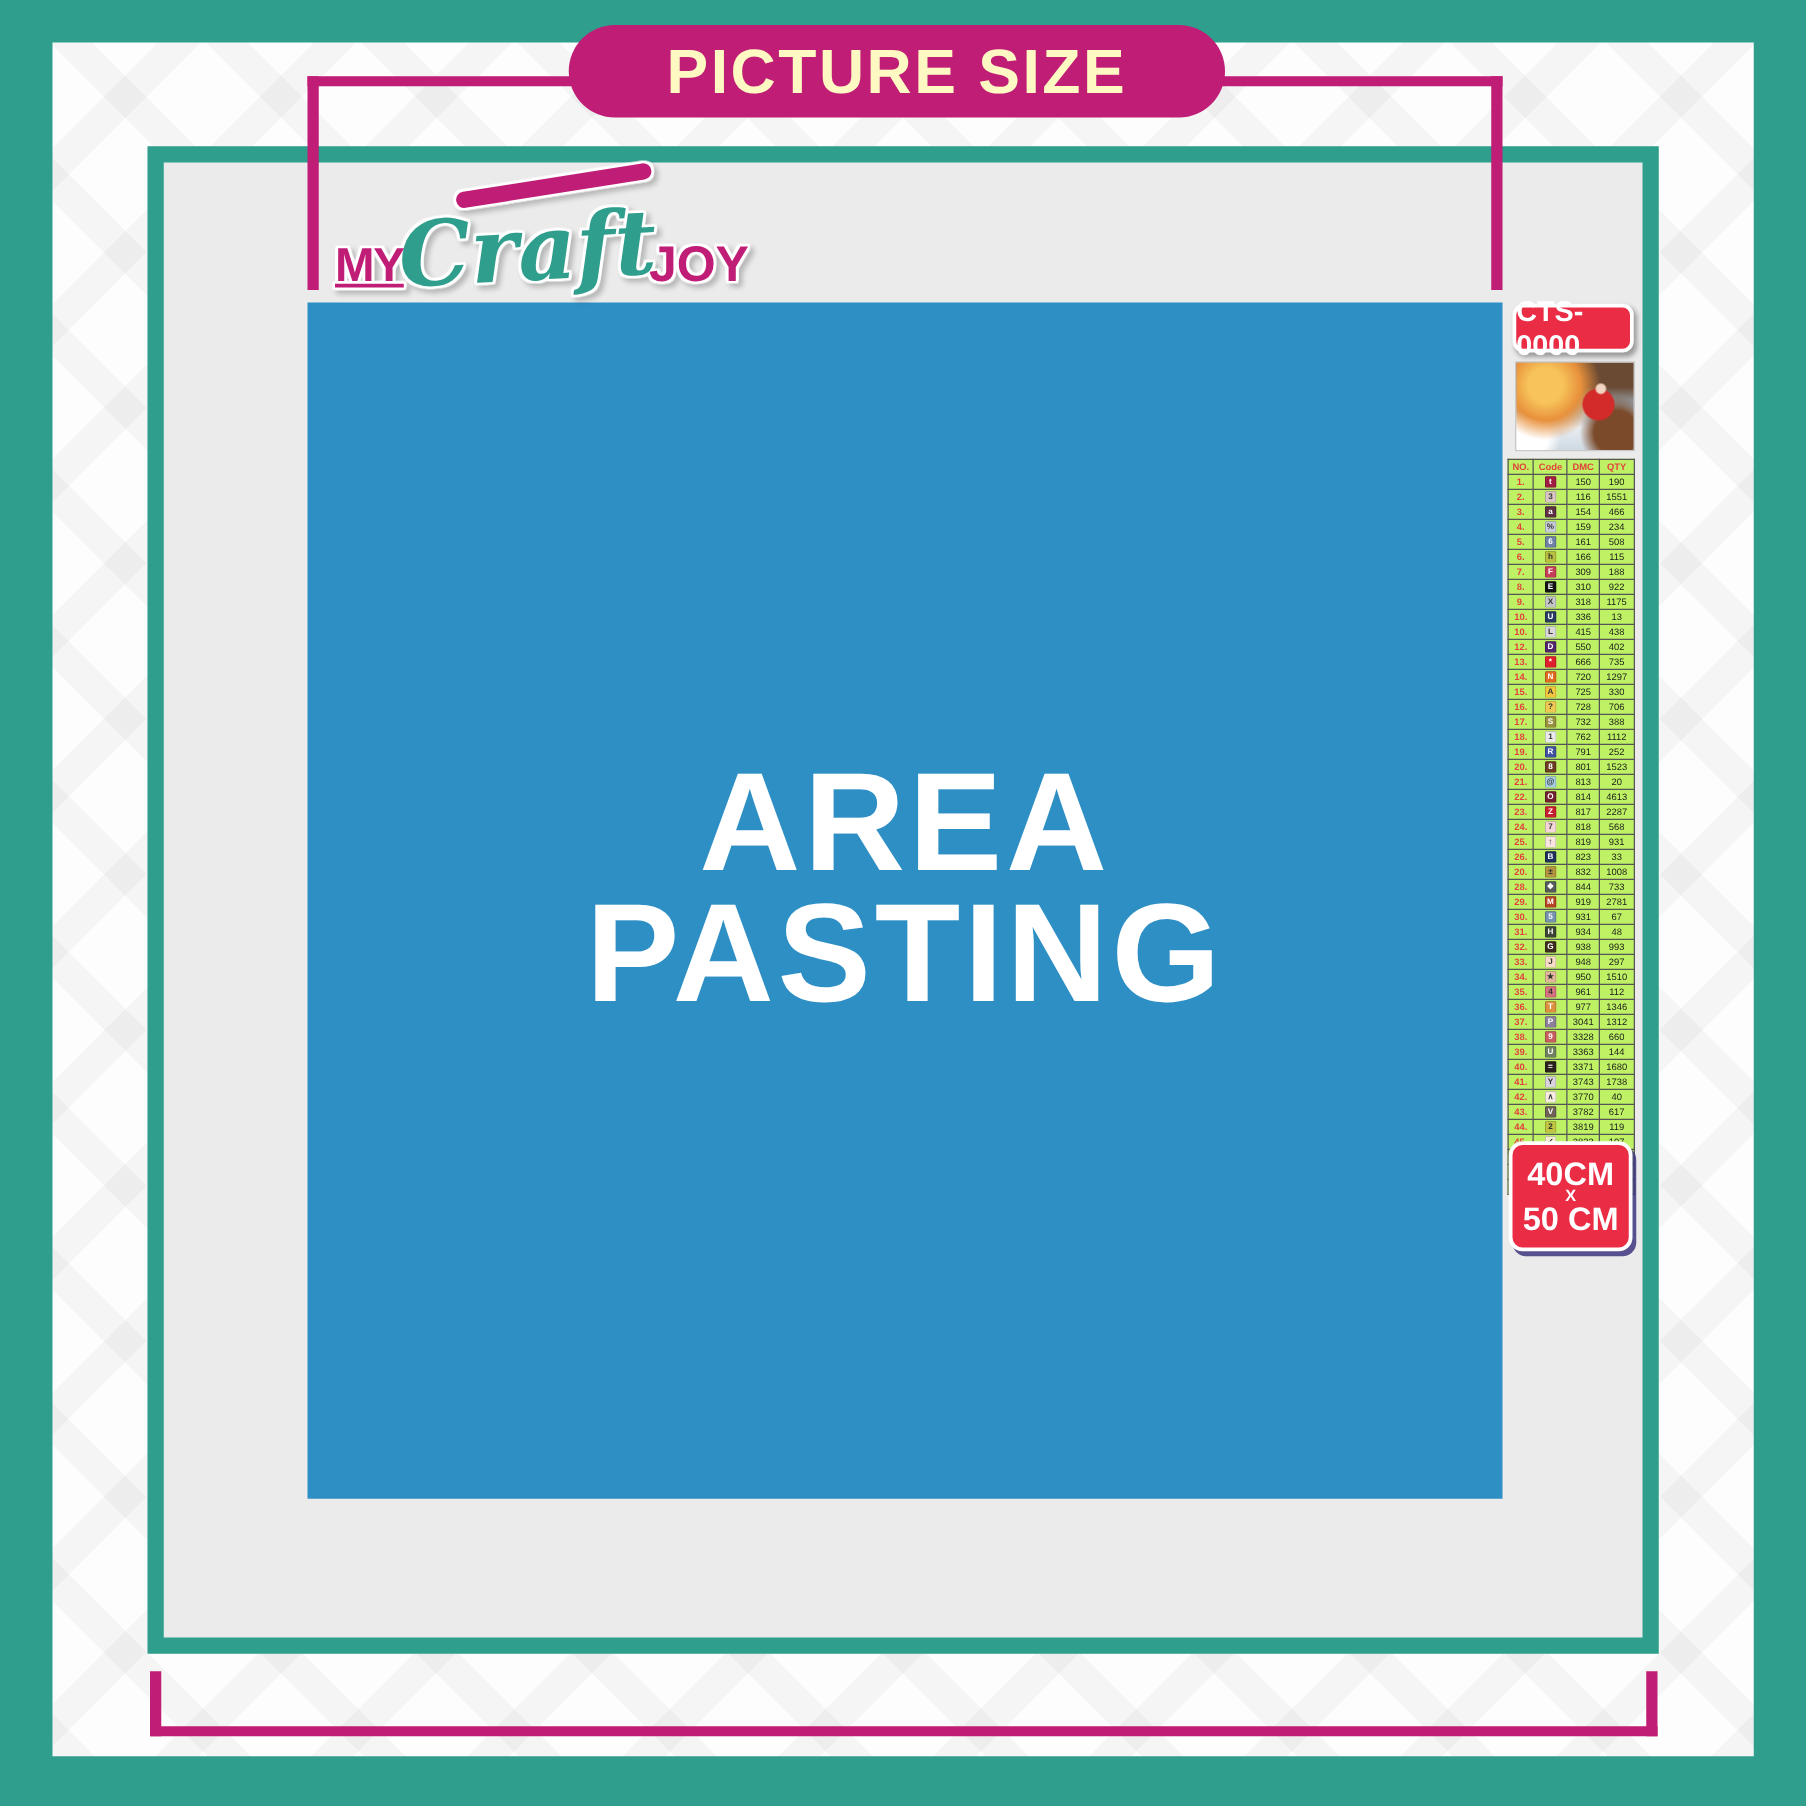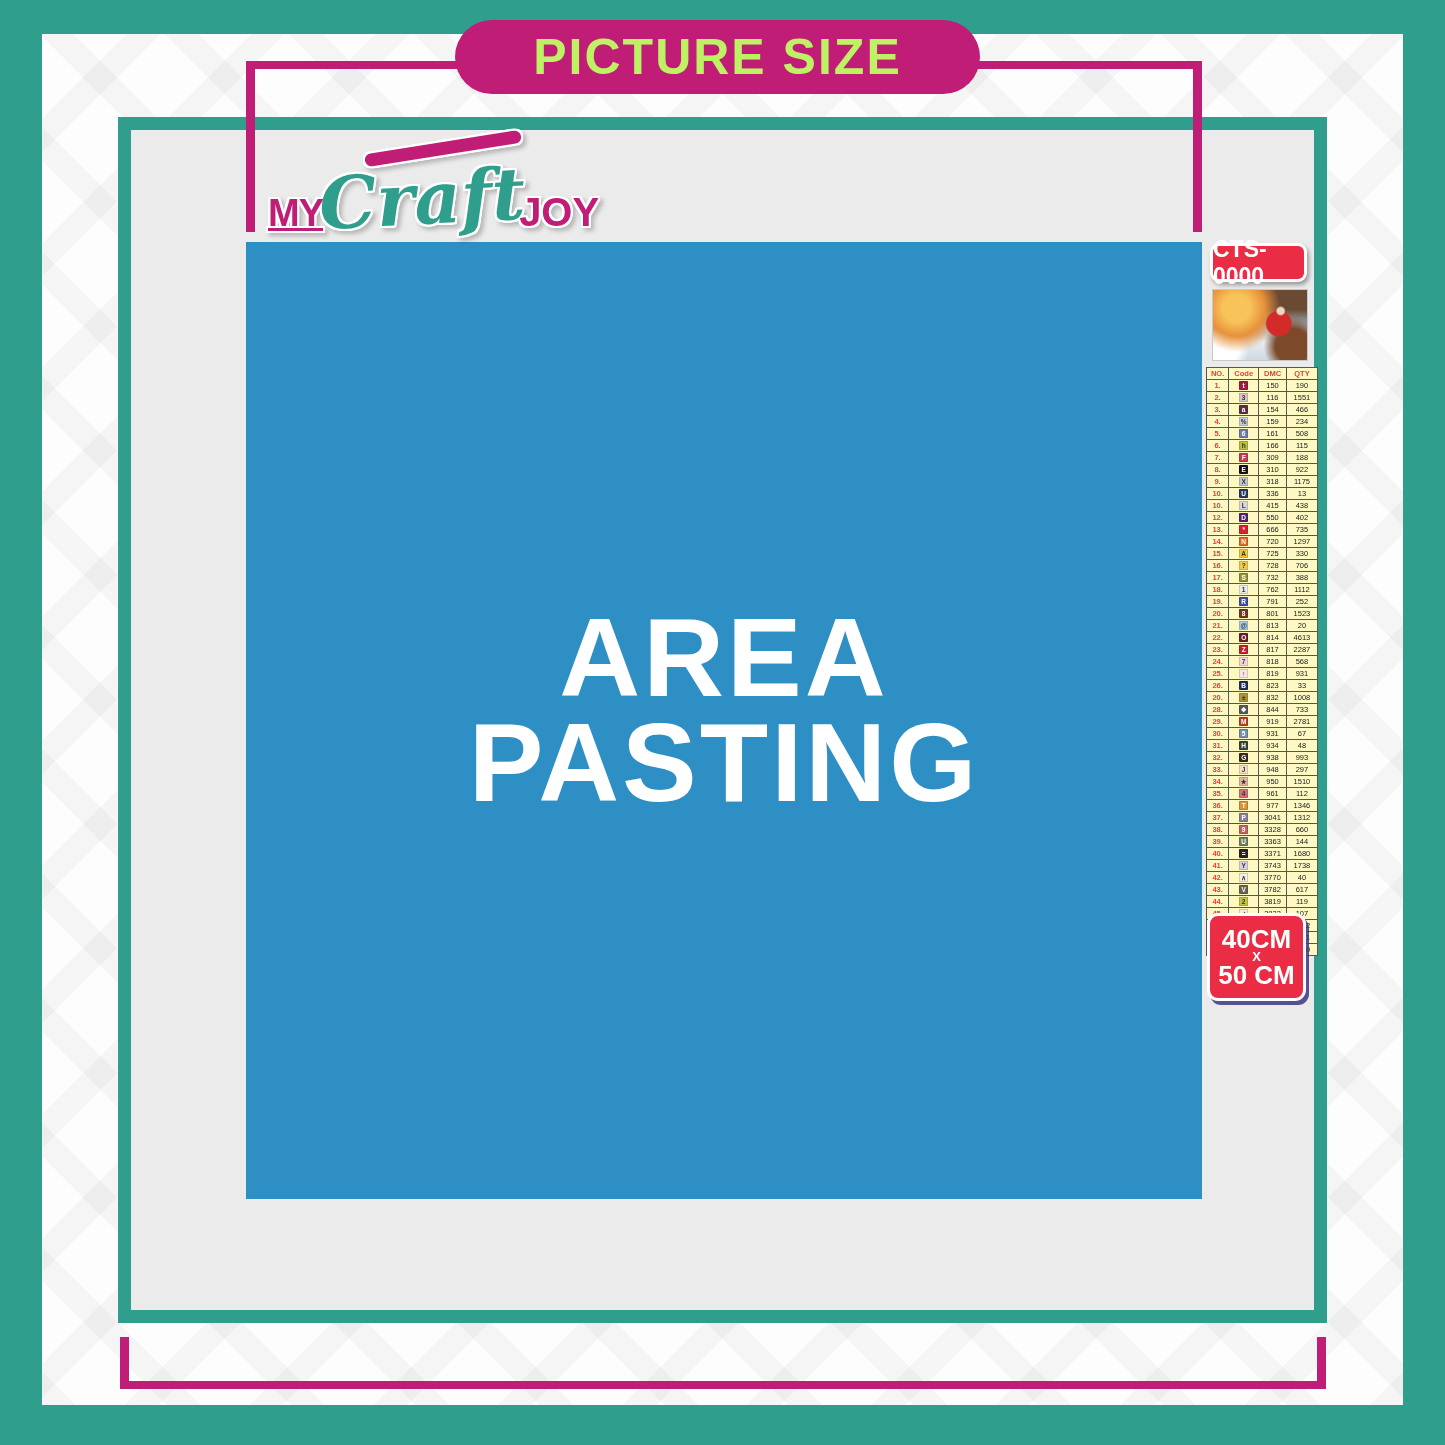--- a/index.html
+++ b/index.html
@@ -45,21 +45,21 @@
   .line-top{left:246px;top:61px;width:956px;height:8px;}
   .tick-tl{left:246px;top:61px;width:9px;height:171px;}
   .tick-tr{left:1193px;top:61px;width:9px;height:171px;}
   .line-bottom{left:120px;top:1381px;width:1206px;height:8px;}
   .tick-bl{left:120px;top:1337px;width:9px;height:52px;}
   .tick-br{left:1317px;top:1337px;width:9px;height:52px;}
   
   .pill{
     position:absolute;z-index:3;background:var(--magenta);
     display:flex;align-items:center;justify-content:center;
-    color:#bef264;font-weight:bold;letter-spacing:2px;
+    color:#fef9c3;font-weight:bold;letter-spacing:2px;
   }
   .pill-top{left:455px;top:20px;width:525px;height:74px;border-radius:37px;font-size:50px;}
   .pill-bottom{left:442px;top:1349px;width:560px;height:76px;border-radius:38px;font-size:50px;}
   
   .logo{
     position:absolute;left:268px;top:144px;z-index:2;
     display:flex;align-items:flex-end;height:86px;
     filter:drop-shadow(2px 0 0 #fff) drop-shadow(-2px 0 0 #fff)
            drop-shadow(0 2px 0 #fff) drop-shadow(0 -2px 0 #fff)
            drop-shadow(3px 3px 2px rgba(0,0,0,0.22));
@@ -87,22 +87,22 @@
     background-image:
       radial-gradient(circle at 72% 30%, #f2d5c0 0 4%, transparent 6%),
       radial-gradient(circle at 70% 48%, #d32a2a 0 16%, transparent 18%),
       radial-gradient(circle at 25% 26%, #f7c35a 0 16%, #e8913c 32%, transparent 50%),
       radial-gradient(circle at 85% 80%, #7a4a2a 0 18%, transparent 30%),
       radial-gradient(circle at 12% 85%, #ffffff 0 14%, transparent 24%),
       linear-gradient(to bottom, #6b4a33 0 28%, #a3b8c8 52%, #e8edf2 74%, #cfd9e2 100%);
     border:1px solid #c9c9c9;box-sizing:border-box;
   }
   .legend-table{
-    position:absolute;left:1206px;top:367px;width:112px;z-index:2;
-    border-collapse:collapse;background:#fef9c3;table-layout:fixed;
+    position:absolute;left:1206px;top:367px;width:102px;z-index:2;
+    border-collapse:collapse;background:#bef264;table-layout:fixed;
   }
   .legend-table th,.legend-table td{
     border:1px solid #555;height:11px;padding:0;margin:0;
     font-size:7.5px;line-height:10px;text-align:center;overflow:hidden;white-space:nowrap;
   }
   .legend-table th{color:var(--hdr-red);font-weight:bold;}
   .col-no{width:20px;}.col-code{width:27px;}.col-dmc{width:25px;}.col-qty{width:28px;}
   .cell-no{color:var(--hdr-red);font-weight:bold;}
   .cell-val{color:#1a1a1a;}
   .chip{

